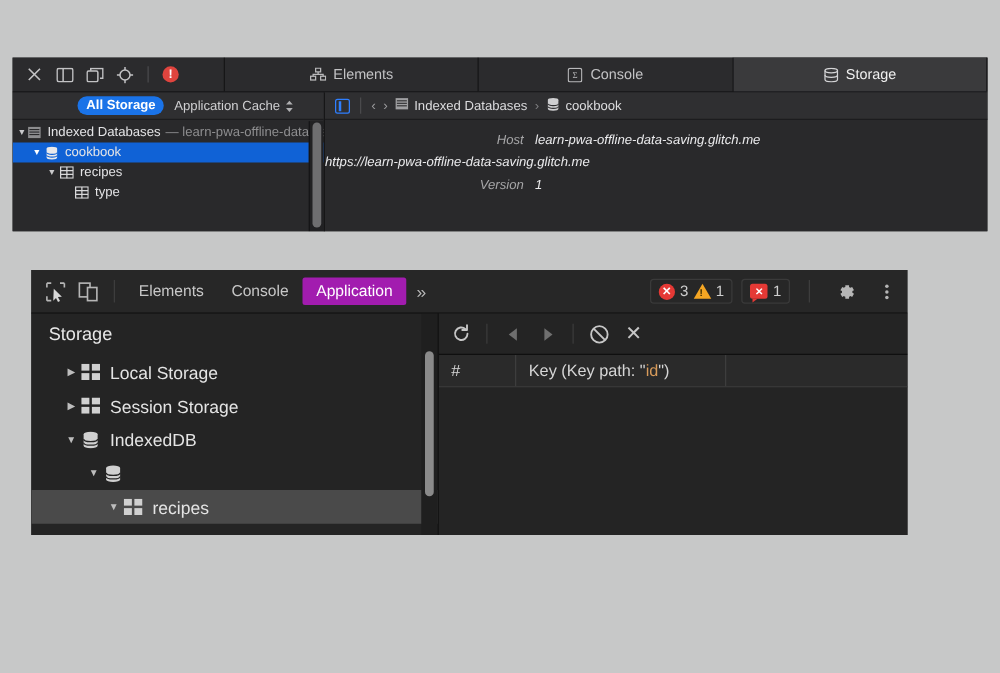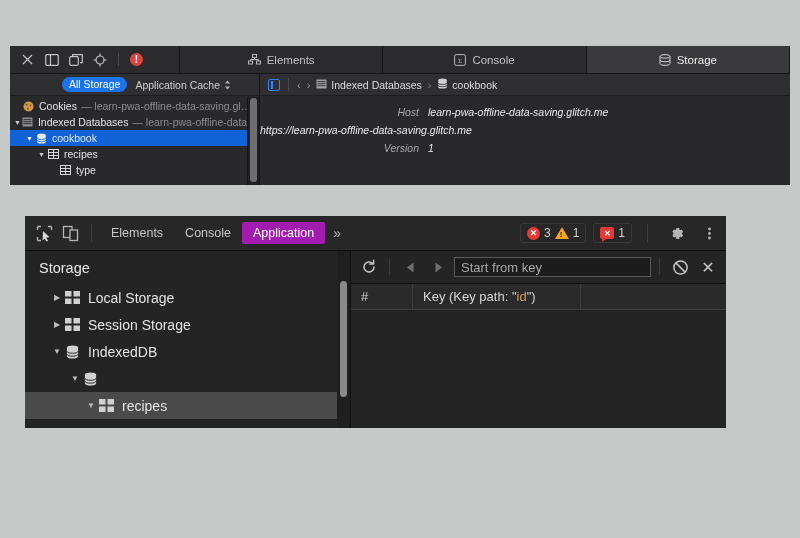--- a/index.html
+++ b/index.html
@@ -99,20 +99,21 @@
     gap: 8px;
   }
   .pill {
     background: #1a73e8;
     color: #fff;
     border-radius: 8px;
     padding: 1px 7px 2px 7px;
     font-size: 10.5px;
     line-height: 12px;
     cursor: default;
+    font-weight: bold;
   }
   .sf-appcache {
     color: #cfcfd1;
     font-size: 10.5px;
     display: flex;
     align-items: center;
     gap: 4px;
     cursor: default;
   }
   .chev-ud { display: flex; flex-direction: column; gap: 1px; color: #b0b0b2; }
@@ -440,33 +441,20 @@
           <span class="chev-ud">
             <svg width="7" height="10" viewBox="0 0 7 10">
                 <path d="M3.5 0.5 L6.2 3.6 L0.8 3.6 Z" fill="#b0b0b2"></path>
                 <path d="M3.5 9.5 L6.2 6.4 L0.8 6.4 Z" fill="#b0b0b2"></path>
               </svg>
           </span>
         </span>
       </div>
 
       <div class="sf-tree">
-        <div class="sf-row" style="padding-left:12px">
-          <span class="disc"></span>
-          <span class="sf-icon">
-            <svg width="11" height="11" viewBox="0 0 11 11">
-                <circle cx="5.5" cy="5.5" r="5" fill="#d79a48"></circle>
-                <circle cx="3.5" cy="3.6" r="1.1" fill="#7b4d1c"></circle>
-                <circle cx="7.4" cy="4.6" r="0.9" fill="#7b4d1c"></circle>
-                <circle cx="5" cy="7.6" r="1" fill="#7b4d1c"></circle>
-              </svg>
-          </span>
-          <span class="sf-label">Cookies</span>
-          <span class="sf-sub" style="margin-left:4px">— learn-pwa-offline-data-saving.gl…</span>
-        </div>
 
         <div class="sf-row" style="padding-left:4px">
           <span class="disc">▼</span>
           <span class="sf-icon">
             <svg width="11" height="10" viewBox="0 0 11 10">
                 <rect x="0.5" y="0.5" width="10" height="9" fill="#8d8d8f"></rect>
                 <rect x="1.5" y="2.2" width="8" height="0.9" fill="#29292b"></rect>
                 <rect x="1.5" y="4.2" width="8" height="0.9" fill="#29292b"></rect>
                 <rect x="1.5" y="6.2" width="8" height="0.9" fill="#29292b"></rect>
               </svg>
@@ -704,21 +692,20 @@
         <span class="dt-icon-btn dim">
           <svg width="13" height="13" viewBox="0 0 13 13">
               <path d="M9.5 1.5 L3 6.5 L9.5 11.5 Z" fill="#6f6f6f"></path>
             </svg>
         </span>
         <span class="dt-icon-btn dim">
           <svg width="13" height="13" viewBox="0 0 13 13">
               <path d="M3.5 1.5 L10 6.5 L3.5 11.5 Z" fill="#6f6f6f"></path>
             </svg>
         </span>
-        <input class="dt-keyinput" type="text" placeholder="Start from key" style="">
         <span class="dt-mini-sep"></span>
         <span class="dt-icon-btn">
           <svg width="17" height="17" viewBox="0 0 17 17">
               <circle cx="8.5" cy="8.5" r="6.6" stroke="#c6c6c6" stroke-width="1.5" fill="none"></circle>
               <path d="M3.9 3.9 L13.1 13.1" stroke="#c6c6c6" stroke-width="1.5"></path>
             </svg>
         </span>
         <span class="dt-icon-btn" style="font-size:16px;">✕</span>
       </div>
 

